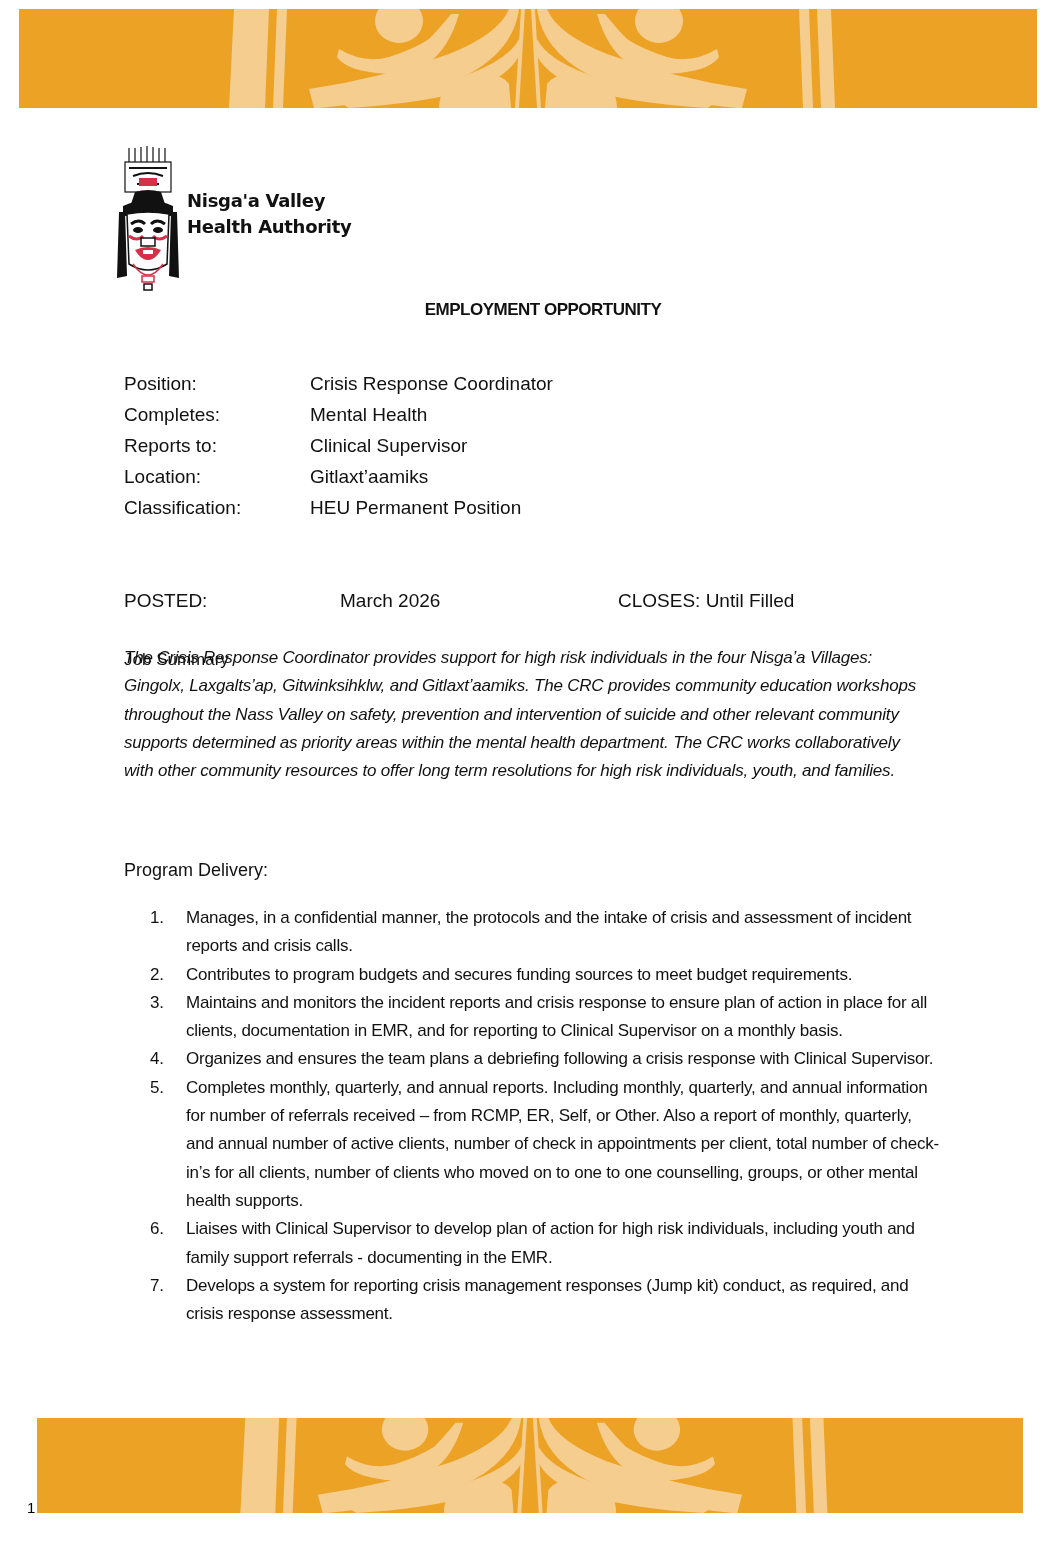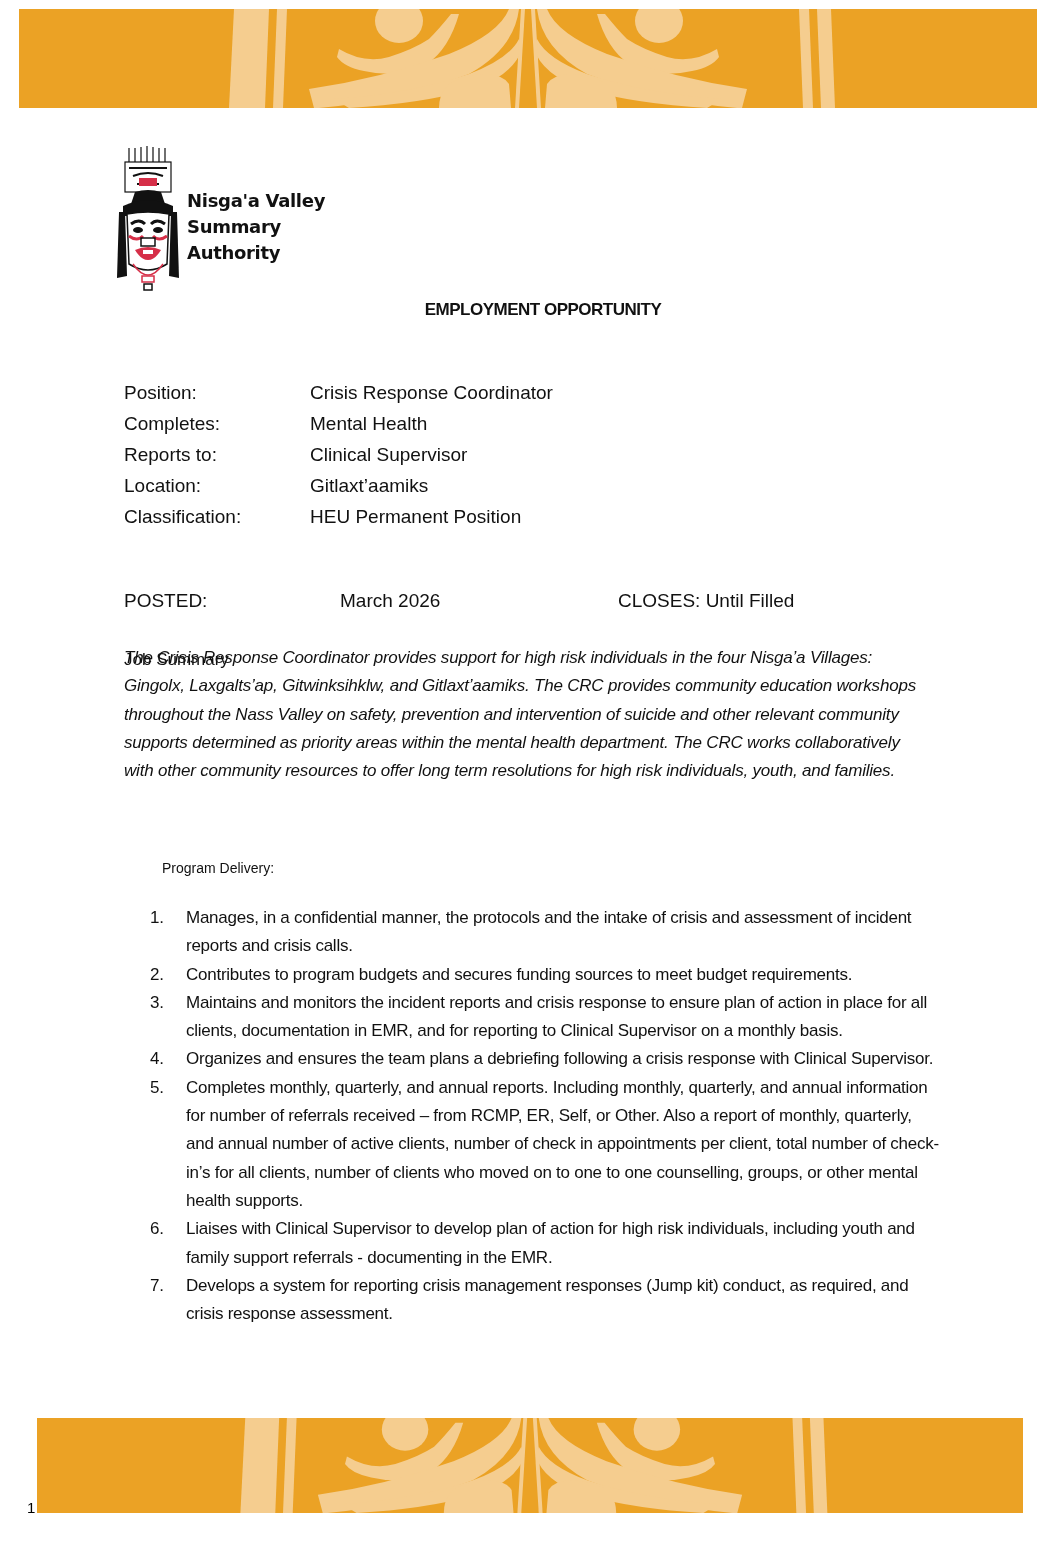--- a/index.html
+++ b/index.html
@@ -12,30 +12,30 @@
     .page-num { position: absolute; left: 27px; top: 1499px; font-size: 15px; color: #000; }
 
     .logo { position: absolute; left: 115px; top: 146px; width: 240px; height: 150px; }
     .logo-text { position: absolute; left: 72px; top: 42px; font-family: "DejaVu Sans", sans-serif;
       font-weight: bold; font-size: 18px; line-height: 26px; color: #111; letter-spacing: -0.3px; }
 
     .heading { position: absolute; left: 0; width: 1054px; top: 300px; text-align: center;
       font-weight: bold; font-size: 17px; letter-spacing: -0.5px; padding-left: 16px; }
 
     .info { position: absolute; left: 124px; top: 373px; font-size: 19px; }
-    .info-row { display: flex; height: 31px; align-items: flex-end; }
+    .info-row { display: flex; height: 31px; align-items: flex-start; }
     .info-label { width: 186px; }
     .posted-row { position: absolute; left: 124px; top: 590px; font-size: 19px; display: flex; gap: 30px; }
     .posted-row .lbl { width: 186px; }
     .posted-row .val { width: 248px; }
 
     .summary-title { position: absolute; left: 124px; top: 633px; font-size: 17px; margin-top: 17px; }
     .summary { position: absolute; left: 124px; top: 644px; width: 800px; font-size: 17px; line-height: 28.3px; letter-spacing: -0.2px; font-style: italic; }
 
-    .section-title { position: absolute; left: 124px; top: 860px; font-size: 14px; margin-left: 38px; }
+    .section-title { position: absolute; left: 124px; top: 860px; font-size: 18px; }
 
     .list { position: absolute; left: 150px; top: 904px; width: 790px; margin: 0; padding: 0; list-style: none;
       font-size: 17px; line-height: 28.3px; letter-spacing: -0.25px; }
     .list li { display: flex; }
     .list .num { width: 36px; flex: 0 0 36px; }
     .list .txt { flex: 1; }
   </style>
 </head>
 <body>
 
@@ -81,21 +81,21 @@
     <path d="M14 90 Q22 96 28 90 M38 90 Q44 96 52 90" stroke="#D62F48" stroke-width="3" fill="none"></path>
     <rect x="26" y="92" width="14" height="8" fill="none" stroke="#111" stroke-width="1.5"></rect>
     <path d="M20 104 Q33 98 46 104 Q40 114 33 114 Q26 114 20 104 Z" fill="#D62F48"></path>
     <rect x="28" y="104" width="10" height="4" fill="#fff"></rect>
     <path d="M18 118 Q33 140 48 118" stroke="#D62F48" stroke-width="1.5" fill="none"></path>
     <rect x="27" y="130" width="12" height="6" fill="none" stroke="#D62F48" stroke-width="1.5"></rect>
     <rect x="29" y="138" width="8" height="6" fill="none" stroke="#111" stroke-width="1.5"></rect>
   </svg>
   <div class="logo-text">
     <div>Nisga'a Valley</div>
-    <div>Summary Authority</div>
+    <div>Health Authority</div>
   </div>
 </div>
 
 <div class="heading">EMPLOYMENT OPPORTUNITY</div>
 
 <div class="info">
   <div class="info-row">
     <span class="info-label">Position:</span>
     <span class="info-value">Crisis Response Coordinator</span>
   </div>

